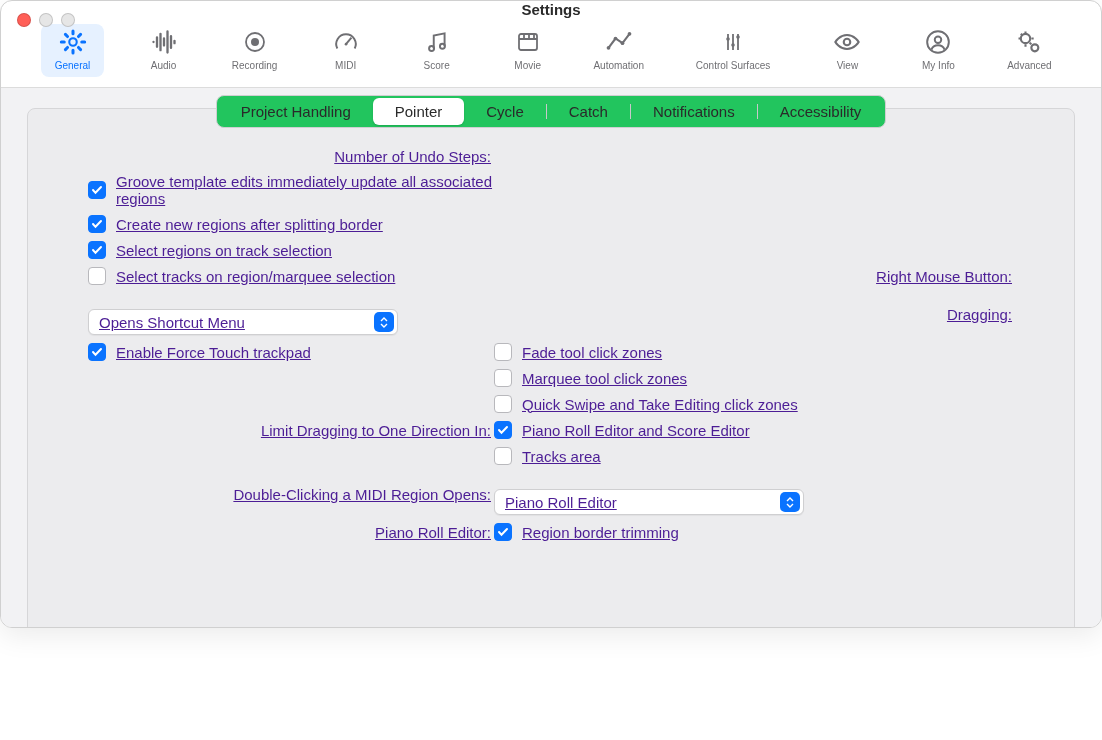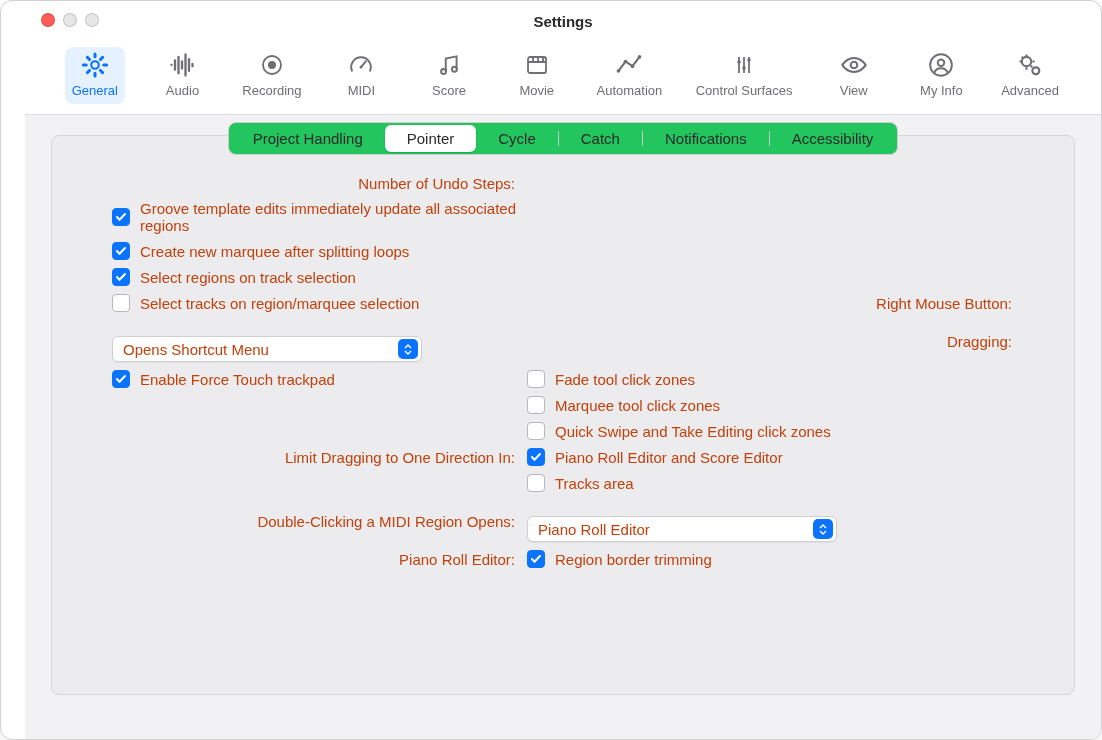--- a/index.html
+++ b/index.html
@@ -2,27 +2,27 @@
 <html><head>
 <meta charset="utf-8">
 <style>
   * { box-sizing: border-box; margin: 0; padding: 0; }
   html, body {
     width: 1102px; height: 740px;
     font-family: -apple-system, "Helvetica Neue", Arial, sans-serif;
     background: #fff;
   }
   .window {
-    width: 1102px; height: 740px;
+    width: 1102px; height: 628px;
     border: 1px solid #d0d0d0;
     border-radius: 12px;
     overflow: hidden;
     background: #fff;
     box-shadow: 0 8px 28px rgba(0,0,0,0.08);
-    display: flex; flex-direction: column; padding-left: 24px;
+    display: flex; flex-direction: column;
   }
   
   .titlebar {
     position: relative;
     height: 40px;
     display: flex; align-items: center; justify-content: center;
     border-bottom: 0px solid #e4e4e4;
   }
   .traffic-lights {
     position: absolute; left: 16px; top: 12px;
@@ -40,21 +40,21 @@
   }
   
   .toolbar {
     display: flex; gap: 28px;
     padding: 6px 40px 10px 40px;
     border-bottom: 1px solid #dcdcdc;
   }
   .tool-item {
     width: 80px;
     display: flex; flex-direction: column; align-items: center; gap: 4px;
-    color: #6f6f73; font-size: 13px;
+    color: #6f6f73; font-size: 10px;
     padding: 4px 2px 6px 2px;
     border-radius: 8px;
   }
   .tool-item.control-surfaces { width: 140px; }
   .tool-item.active { color: #0a73ff; background: rgba(10,115,255,0.10); }
   .tool-item .ico { height: 28px; display: flex; align-items: center; justify-content: center; }
   .tool-item.active svg path,
   .tool-item.active svg circle,
   .tool-item.active svg rect,
   .tool-item.active svg line { stroke: #0a73ff; }
@@ -97,25 +97,26 @@
     width: 1px; background: #c8c8ca; margin: 6px 0;
   }
   .seg-item.active {
     background: #fff;
     box-shadow: 0 1px 2px rgba(0,0,0,0.15);
   }
   
   .grid {
     display: grid;
     grid-template-columns: 405px 1fr;
-    gap: 8px 10px;
+    gap: 8px 1px;
     align-items: center;
     padding: 6px 60px 0 60px;
     font-size: 15px;
-    color: #c2410c;
+    color: #4c1d95;
+    text-decoration: underline;
   }
   .lbl {
     text-align: right;
     padding-right: 2px;
   }
   .row { display: flex; align-items: center; gap: 10px; }
   
   .stepper {
     width: 150px; height: 26px;
     background: #fff;
@@ -343,21 +344,21 @@
             </span>
           <span>Groove template edits immediately update all associated regions</span>
         </div>
         <div></div>
         <div class="row">
           <span class="cb checked">
               <svg width="12" height="12" viewBox="0 0 12 12">
                 <path d="M2 6l2.5 2.8L10 3" stroke="#fff" stroke-width="2" fill="none" stroke-linecap="round"></path>
               </svg>
             </span>
-          <span>Create new marquee after splitting loops</span>
+          <span>Create new regions after splitting border</span>
         </div>
         <div></div>
         <div class="row">
           <span class="cb checked">
               <svg width="12" height="12" viewBox="0 0 12 12">
                 <path d="M2 6l2.5 2.8L10 3" stroke="#fff" stroke-width="2" fill="none" stroke-linecap="round"></path>
               </svg>
             </span>
           <span>Select regions on track selection</span>
         </div>

